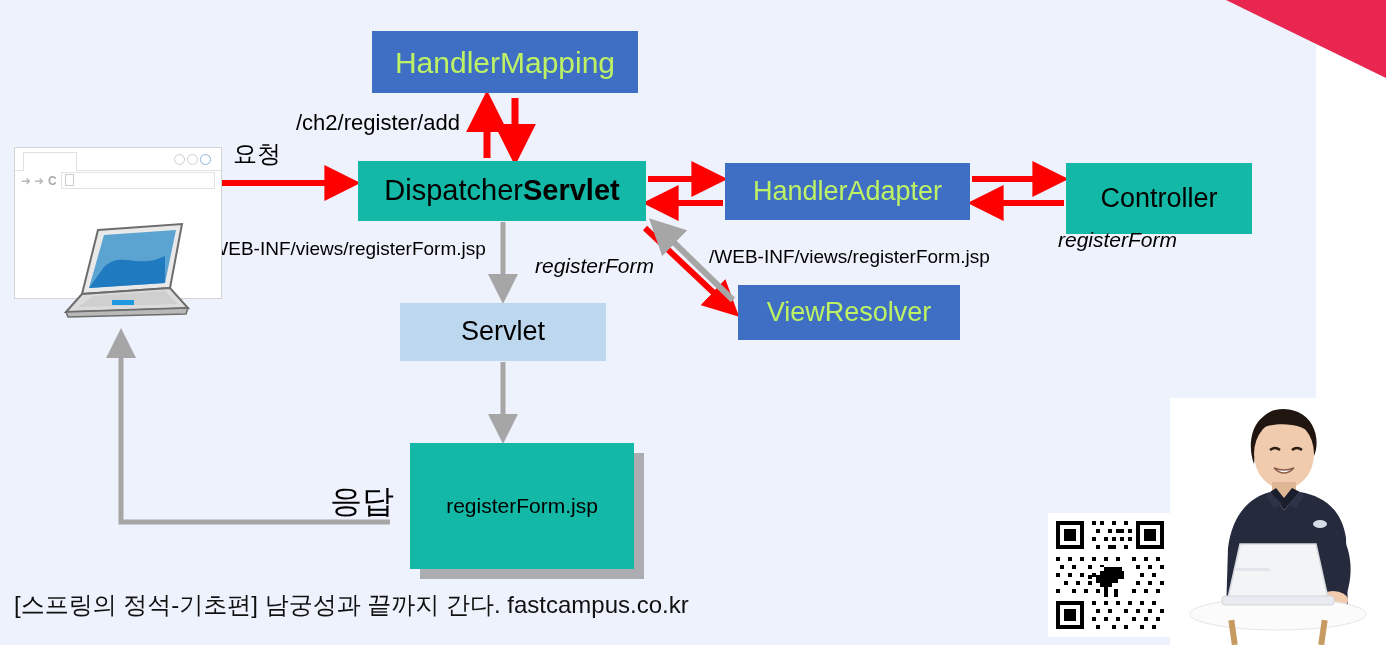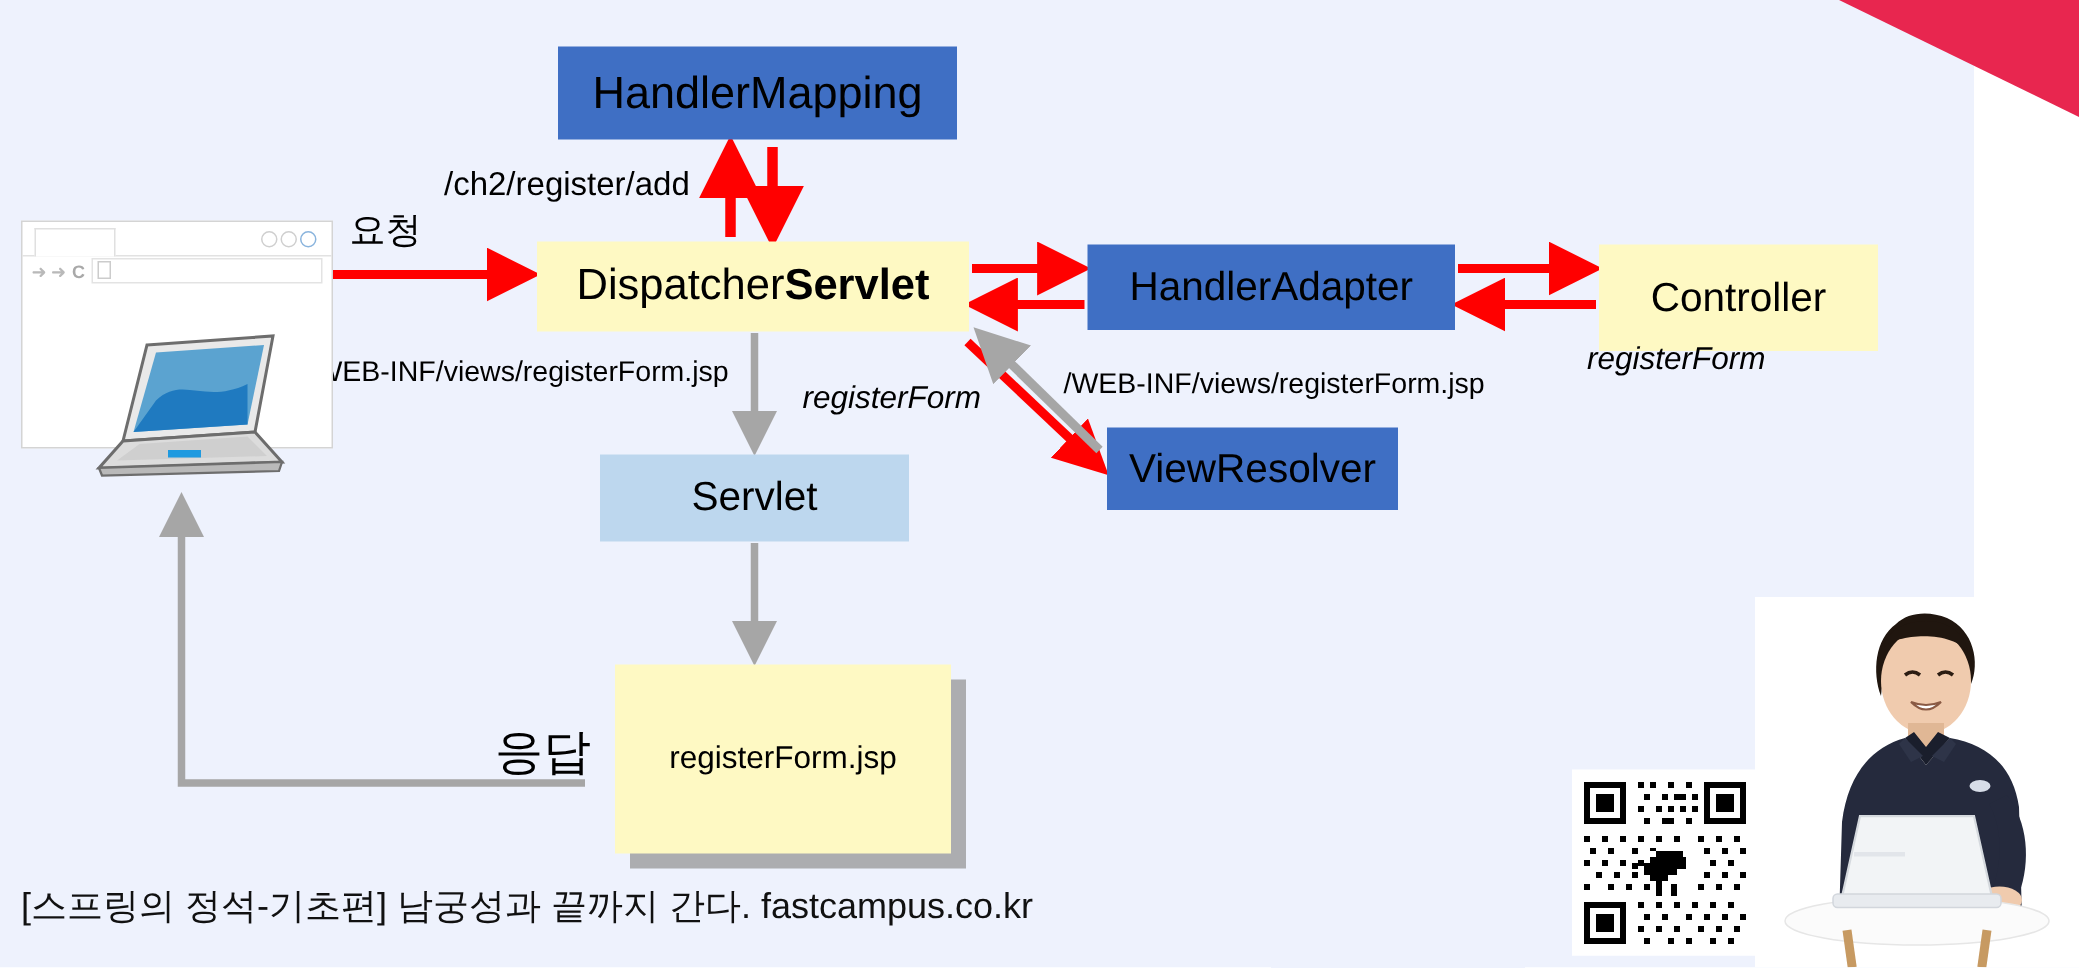--- a/index.html
+++ b/index.html
@@ -36,24 +36,24 @@
     position: absolute;
     display: flex;
     align-items: center;
     justify-content: center;
     box-sizing: border-box;
     text-align: center;
     line-height: 1.1;
   }
   .node-blue {
     background: #3f6fc4;
-    color: #000000;
+    color: #bef264;
   }
   .node-orange {
-    background: #fef9c3;
+    background: #14b8a6;
     color: #000000;
   }
   .node-lightblue {
     background: #bdd7ee;
     color: #000000;
   }
   .node-shadow {
     box-shadow: 10px 10px 0 0 rgba(150,150,150,0.75);
   }
   #handler-mapping {
@@ -67,21 +67,21 @@
   #dispatcher-servlet .bold { font-weight: bold; }
   #handler-adapter {
     left: 725px; top: 163px; width: 245px; height: 57px;
     font-size: 27px;
   }
   #controller {
     left: 1066px; top: 163px; width: 186px; height: 71px;
     font-size: 27px;
   }
   #view-resolver {
-    left: 738px; top: 285px; width: 194px; height: 55px;
+    left: 738px; top: 285px; width: 222px; height: 55px;
     font-size: 27px;
   }
   #jstl-view {
     left: 400px; top: 303px; width: 206px; height: 58px;
     font-size: 27px;
   }
   #register-form-jsp {
     left: 410px; top: 443px; width: 224px; height: 126px;
     font-size: 21px;
   }

